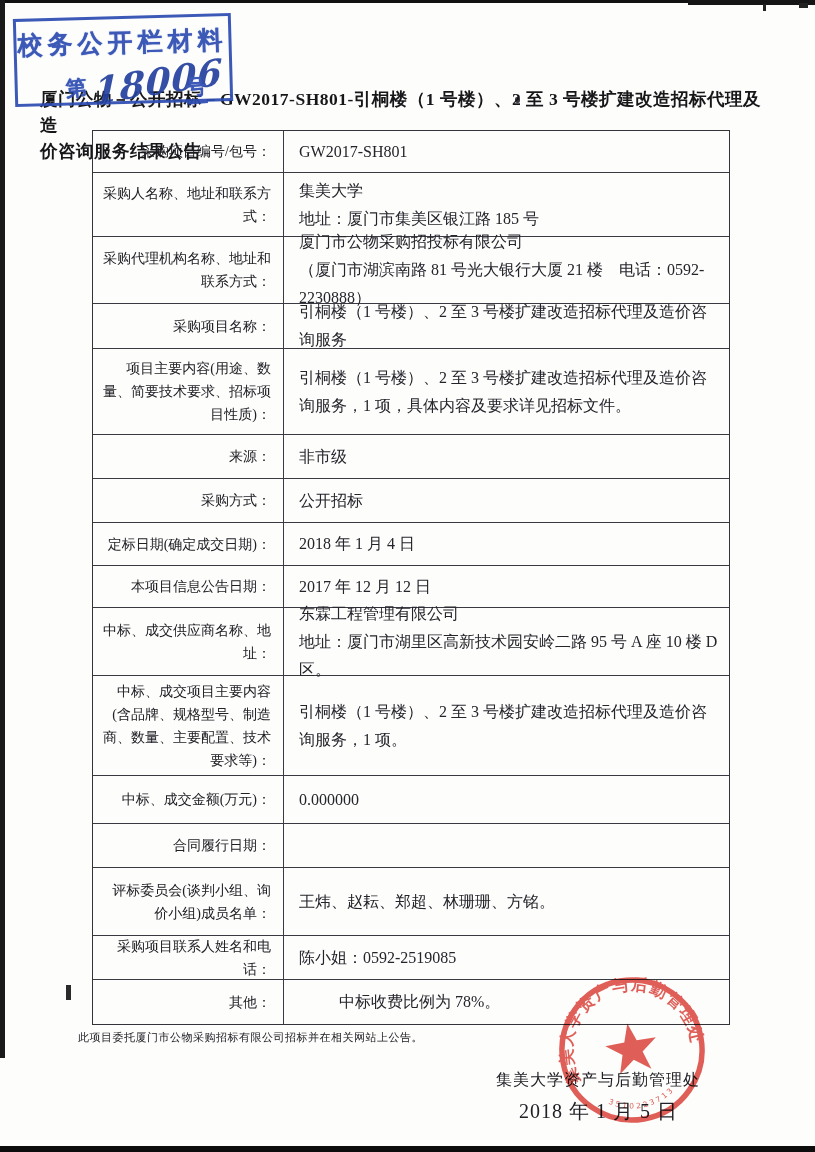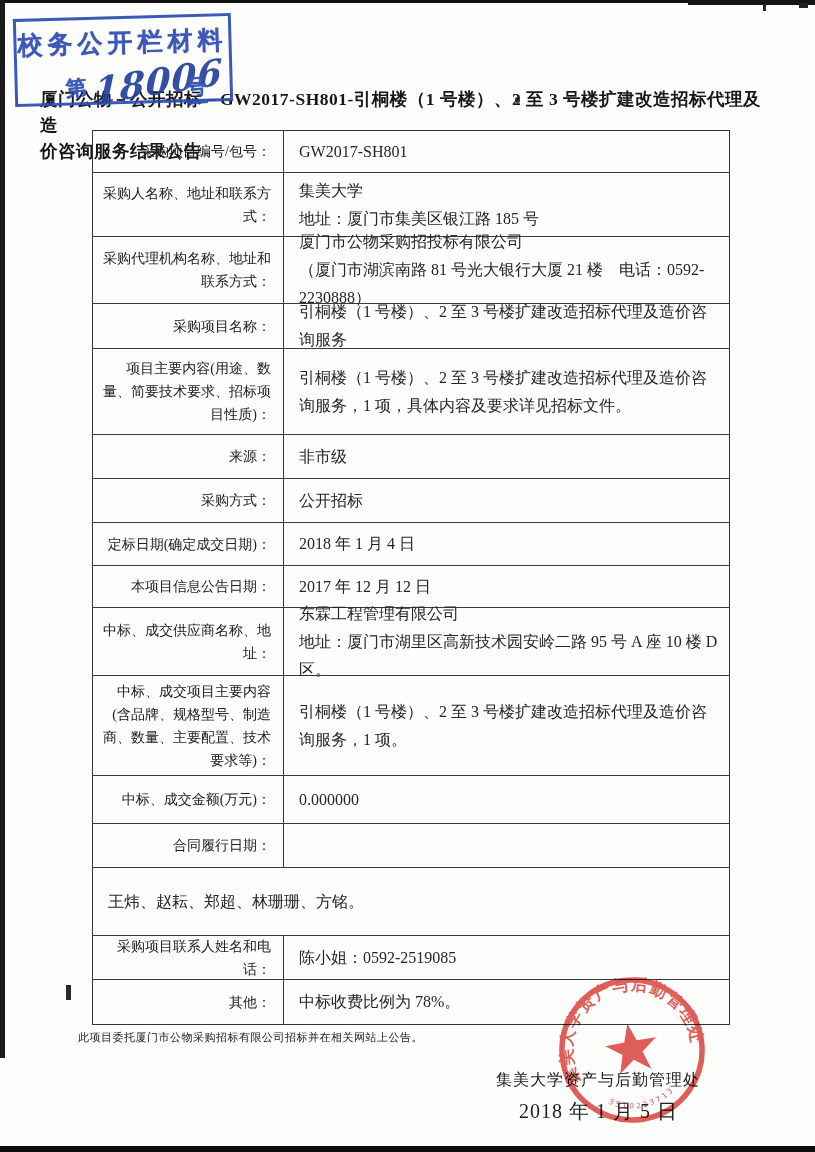--- a/index.html
+++ b/index.html
@@ -50,21 +50,21 @@
     line-height:26px; letter-spacing:.5px; color:#17171a;
   }
 
   
   .info-table{
     position:absolute; left:92px; top:130px; width:638px;
     border:1.5px solid #33333a; box-sizing:border-box;
     background:transparent;
   }
   .t-row{display:flex; border-bottom:1px solid #3a3a42; box-sizing:border-box;}
-  .t-row:last-child{border-bottom:none;}
+  .t-row:last-child{border-bottom:none;gap:40px;}
   .t-label{
     width:191px; box-sizing:border-box; padding:4px 12px 4px 6px;
     display:flex; flex-direction:column; justify-content:center;
     text-align:right; font-size:14px; line-height:23px;
     border-right:1px solid #3a3a42; color:#202026;
   }
   .t-value{
     flex:1; box-sizing:border-box; padding:4px 10px 4px 15px;
     display:flex; flex-direction:column; justify-content:center;
     text-align:left; font-size:16px; line-height:28px; color:#24242b;
@@ -223,20 +223,21 @@
     </div>
 
     <div class="t-row">
       <div class="t-label">合同履行日期：</div>
       <div class="t-value">
           <div></div>
         </div>
     </div>
 
     <div class="t-row">
+      <div class="t-label">评标委员会(谈判小组、询价小组)成员名单：</div>
       <div class="t-value">
           <div>王炜、赵耘、郑超、林珊珊、方铭。</div>
         </div>
     </div>
 
     <div class="t-row">
       <div class="t-label">采购项目联系人姓名和电话：</div>
       <div class="t-value">
           <div>陈小姐：0592-2519085</div>
         </div>

